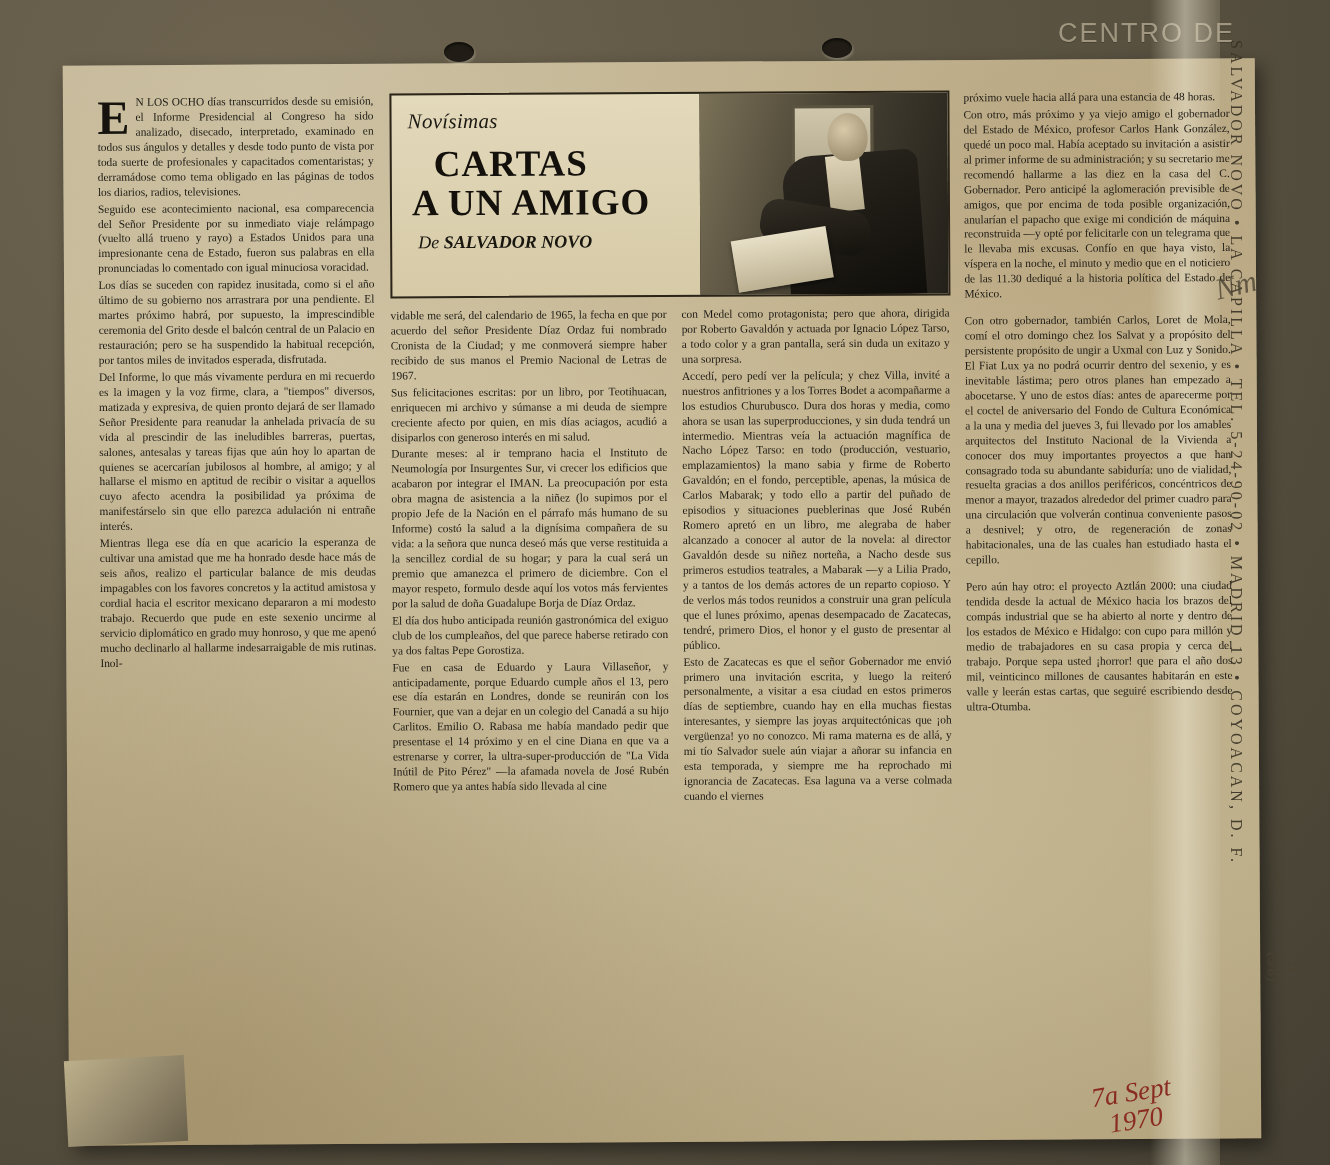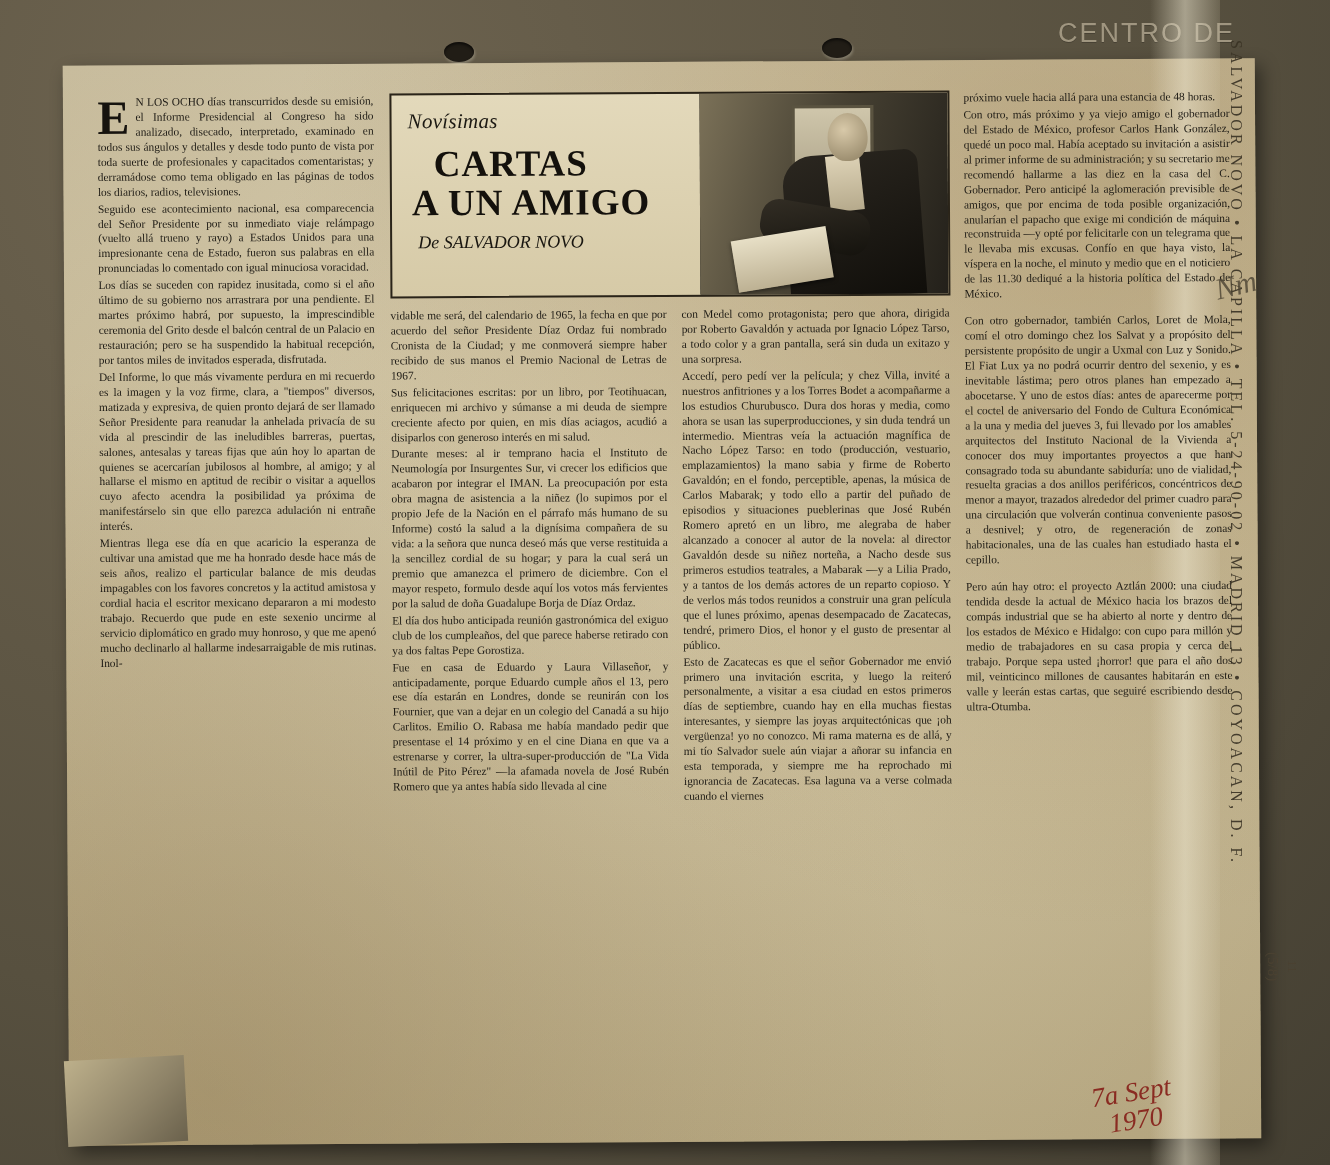--- a/index.html
+++ b/index.html
@@ -133,21 +133,21 @@
   }
   #cartas { margin-top: 10px; padding-left: 26px; }
   #amigo  { padding-left: 4px; }
   #byline {
     margin-top: 10px;
     font-size: 18px;
     font-style: italic;
     color: #191610;
     padding-left: 10px;
   }
-  #byline b { font-style: italic; font-weight: normal; }
+  #byline b { font-style: italic; font-weight: bold; }
   
   #photo {
     position: absolute;
     right: 0; top: 0;
     width: 248px; height: 100%;
     background:
       radial-gradient(ellipse at 60% 30%, #6a604a 0%, #2e2a20 70%, #17150f 100%);
     overflow: hidden;
   }
   #photo .wall {

